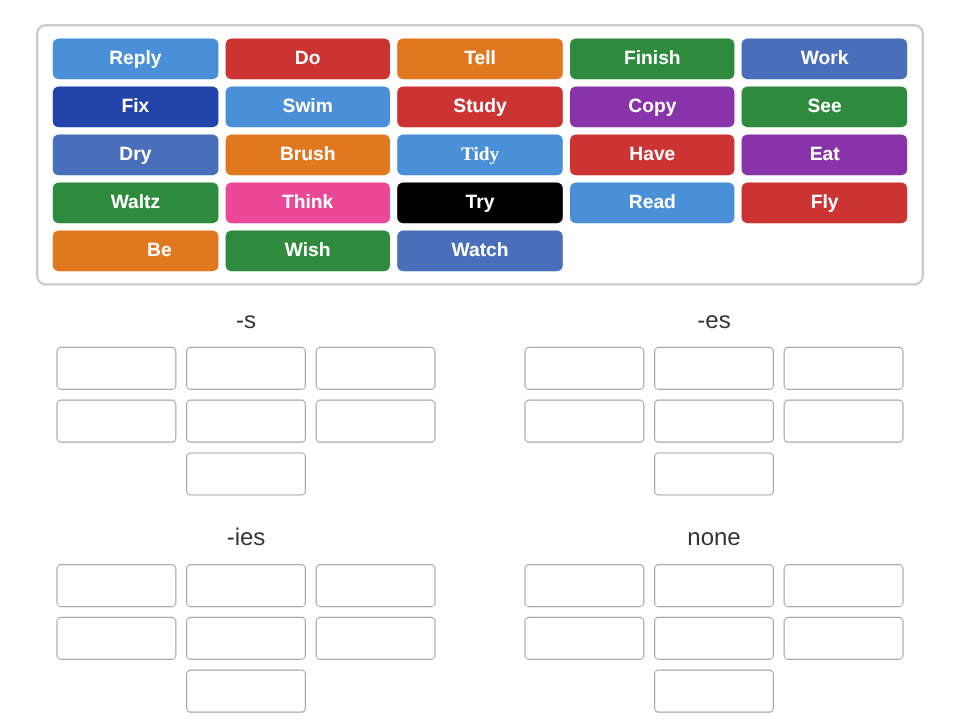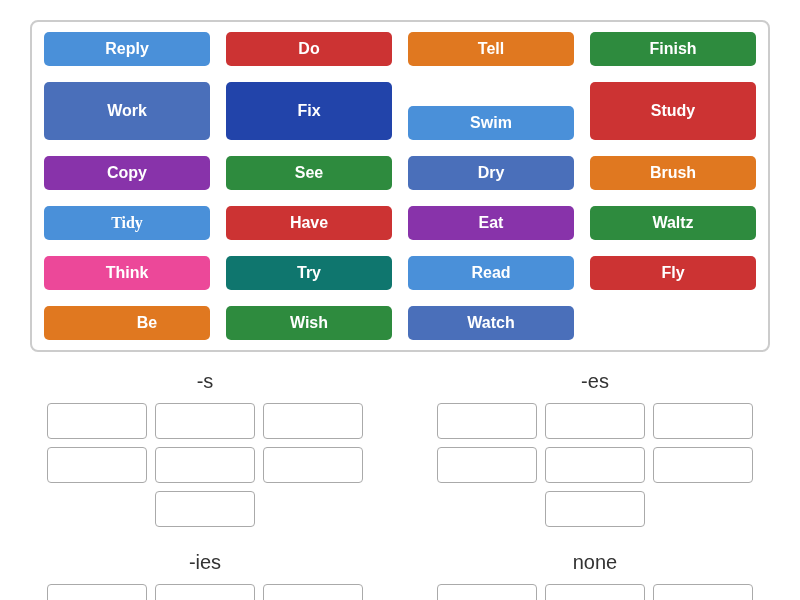--- a/index.html
+++ b/index.html
@@ -10,22 +10,22 @@
       min-height: 600px;
       padding: 10px;
     }
 
     .word-bank {
       border: 2px solid #ccc;
       border-radius: 8px;
       padding: 10px 12px;
       margin: 10px auto;
       display: grid;
-      grid-template-columns: repeat(4, 1fr);
-      gap: 16px;
+      grid-template-columns: repeat(5, 1fr);
+      gap: 6px;
       width: 740px;
     }
 
     .word-btn {
       border: none;
       border-radius: 5px;
       color: #fff;
       font-size: 16px;
       font-weight: bold;
       padding: 8px 4px;
@@ -76,32 +76,32 @@
 </head>
 <body>
 
 <div class="word-bank" id="word-bank-container">
 <button class="word-btn" style="background-color: rgb(74, 144, 217);">Reply</button>
     <button class="word-btn" style="background-color: rgb(204, 51, 51);">Do</button>
     <button class="word-btn" style="background-color: rgb(224, 120, 32);">Tell</button>
     <button class="word-btn" style="background-color: rgb(46, 139, 62);">Finish</button>
     <button class="word-btn" style="background-color: rgb(74, 111, 186);">Work</button>
     <button class="word-btn" style="background-color: rgb(34, 68, 170);">Fix</button>
-    <button class="word-btn" style="background-color: rgb(74, 144, 217); margin-top: 24px;">Swim</button>
+    <button class="word-btn" style="background-color: rgb(74, 144, 217);">Swim</button>
     <button class="word-btn" style="background-color: rgb(204, 51, 51);">Study</button>
     <button class="word-btn" style="background-color: rgb(136, 51, 170);">Copy</button>
     <button class="word-btn" style="background-color: rgb(46, 139, 62);">See</button>
     <button class="word-btn" style="background-color: rgb(74, 111, 186);">Dry</button>
     <button class="word-btn" style="background-color: rgb(224, 120, 32);">Brush</button>
     <button class="word-btn" style="background-color: rgb(74, 144, 217); font-family: Liberation Serif, serif;">Tidy</button>
     <button class="word-btn" style="background-color: rgb(204, 51, 51);">Have</button>
     <button class="word-btn" style="background-color: rgb(136, 51, 170);">Eat</button>
     <button class="word-btn" style="background-color: rgb(46, 139, 62);">Waltz</button>
     <button class="word-btn" style="background-color: #ec4899;">Think</button>
-    <button class="word-btn" style="background-color: #0f766e;">Try</button>
+    <button class="word-btn" style="background-color: #000000;">Try</button>
     <button class="word-btn" style="background-color: rgb(74, 144, 217);">Read</button>
     <button class="word-btn" style="background-color: rgb(204, 51, 51);">Fly</button>
     <button class="word-btn" style="background-color: rgb(224, 120, 32); padding-left: 44px;">Be</button>
     <button class="word-btn" style="background-color: rgb(46, 139, 62);">Wish</button>
     <button class="word-btn" style="background-color: rgb(74, 111, 186);">Watch</button>
   </div>
 
 <div class="sections-container">
 
   <div class="section">

